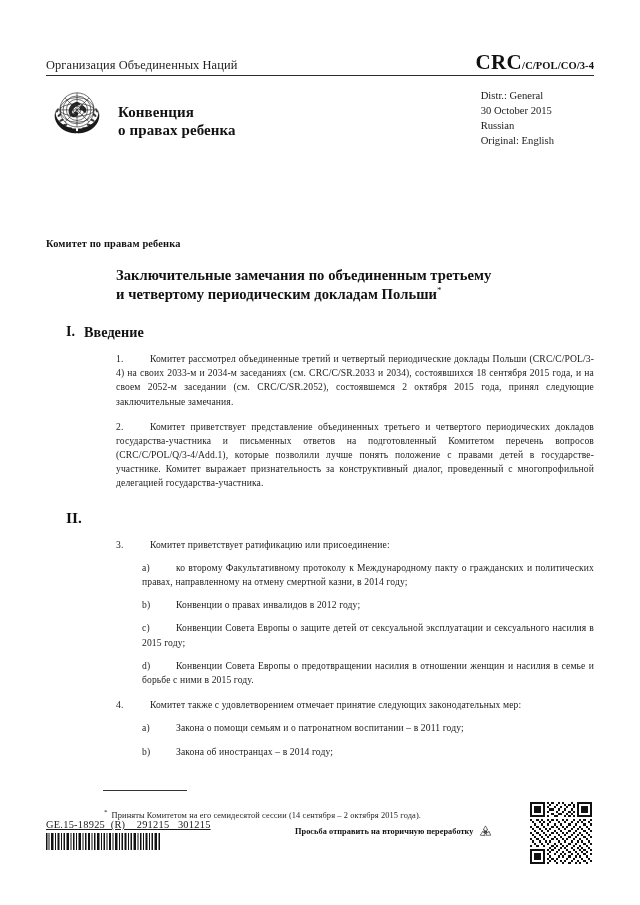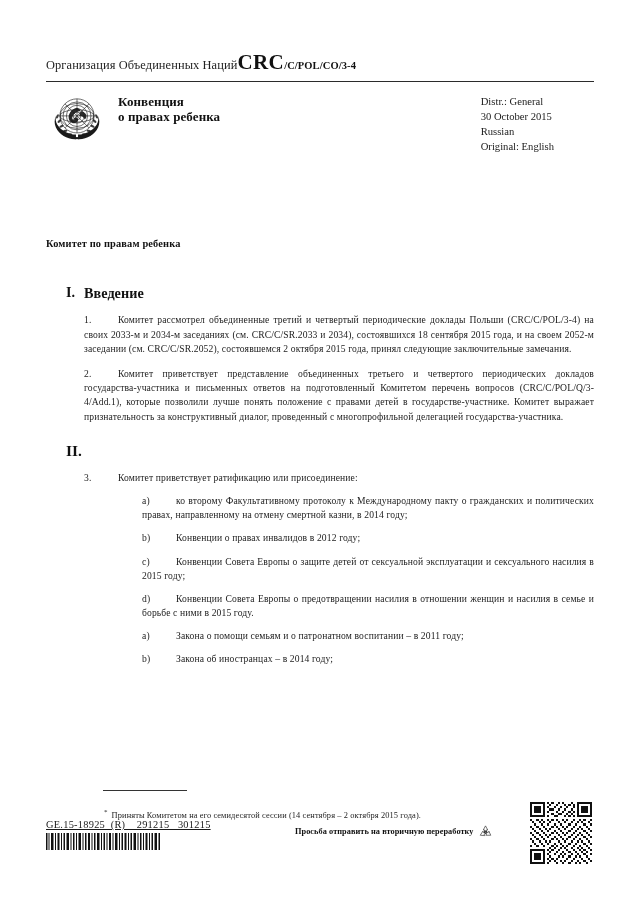--- a/index.html
+++ b/index.html
@@ -21,22 +21,22 @@
   
   .masthead {
     position: absolute;
     left: 46px;
     top: 52px;
     width: 548px;
   }
   .masthead-top {
     display: flex;
     align-items: flex-end;
-    justify-content: flex-start;
-    padding-bottom: 7px;
+    justify-content: space-between;
+    padding-bottom: 1px;
   }
   .org-name {
     font-size: 12.4px;
     letter-spacing: 0.1px;
     color: #222;
     line-height: 1.1;
   }
   .doc-symbol {
     line-height: 1;
     white-space: nowrap;
@@ -70,24 +70,24 @@
     gap: 10px;
   }
   .un-emblem {
     width: 62px;
     height: 56px;
     flex: 0 0 62px;
     margin-top: 1px;
   }
   .conv-title {
     font-weight: bold;
-    font-size: 13px;
+    font-size: 15px;
     line-height: 1.17;
     color: #111;
-    margin-top: 4px;
+    margin-top: 20px;
     letter-spacing: 0.1px;
   }
   .distr-block {
     font-size: 10.6px;
     line-height: 1.42;
     color: #1a1a1a;
     margin-top: 4px;
     padding-right: 40px;
     white-space: nowrap;
   }
@@ -141,21 +141,21 @@
   .section-head .label {
     font-size: 14.2px;
     line-height: 1.3;
     letter-spacing: 0.05px;
     font-family: Liberation Serif, serif;
   }
   .section-head.big .num { font-size: 15.4px; }
   .section-head.big .label { font-size: 15.4px; }
 
   .para {
-    margin-left: 38px;
+    margin-left: 70px;
     margin-top: 11px;
     font-size: 9.6px;
     line-height: 1.48;
     text-align: justify;
     color: #1c1c1c;
     letter-spacing: 0.12px;
   }
   .para .pnum {
     display: inline-block;
     width: 34px;
@@ -302,20 +302,24 @@
         <div>Russian</div>
         <div>Original: English</div>
       </div>
     </div>
   </div>
 
   <div class="committee">Комитет по правам ребенка</div>
 
   <div class="content">
 
+    <div class="doc-title">
+      <span>Заключительные замечания по объединенным третьему</span><br>
+      <span>и четвертому периодическим докладам Польши</span><sup>*</sup>
+    </div>
 
     <div class="section-head">
       <span class="num">I.</span>
       <span class="label">Введение</span>
     </div>
 
     <div class="para">
       <span class="pnum">1.</span><span>Комитет рассмотрел объединенные третий и четвертый периодические доклады Польши (CRC/C/POL/3-4) на своих 2033-м и 2034-м заседаниях (см. CRC/C/SR.2033 и 2034), состоявшихся 18 сентября 2015 года, и на своем 2052-м заседании (см. CRC/C/SR.2052), состоявшемся 2 октября 2015 года, принял следующие заключительные замечания.</span>
     </div>
 
@@ -340,20 +344,23 @@
     </div>
 
     <div class="para sub">
       <span class="lnum">c)</span><span>Конвенции Совета Европы о защите детей от сексуальной эксплуатации и сексуального насилия в 2015 году;</span>
     </div>
 
     <div class="para sub">
       <span class="lnum">d)</span><span>Конвенции Совета Европы о предотвращении насилия в отношении женщин и насилия в семье и борьбе с ними в 2015 году.</span>
     </div>
 
+    <div class="para">
+      <span class="pnum">4.</span><span>Комитет также с удовлетворением отмечает принятие следующих законодательных мер:</span>
+    </div>
 
     <div class="para sub">
       <span class="lnum">a)</span><span>Закона о помощи семьям и о патронатном воспитании – в 2011 году;</span>
     </div>
 
     <div class="para sub">
       <span class="lnum">b)</span><span>Закона об иностранцах – в 2014 году;</span>
     </div>
   </div>
 

